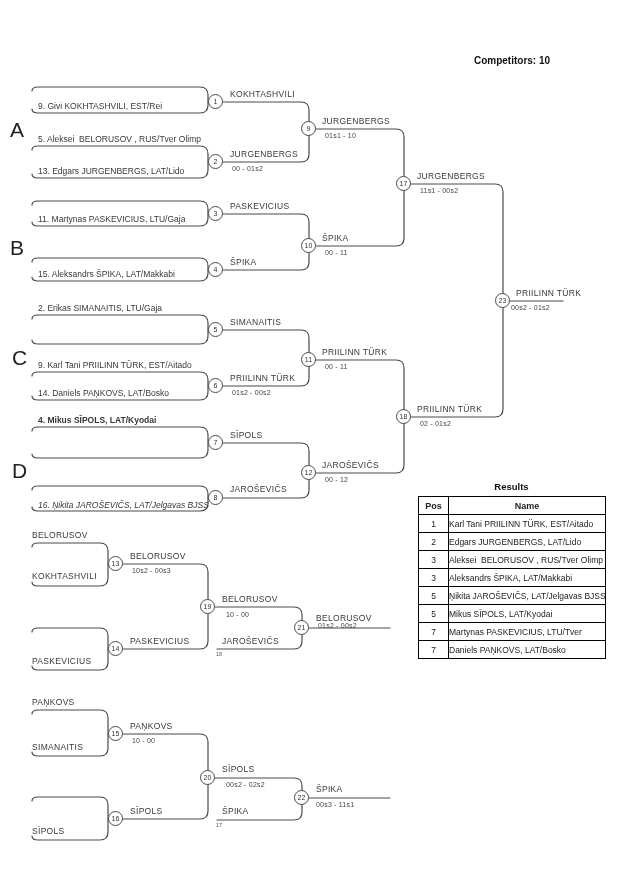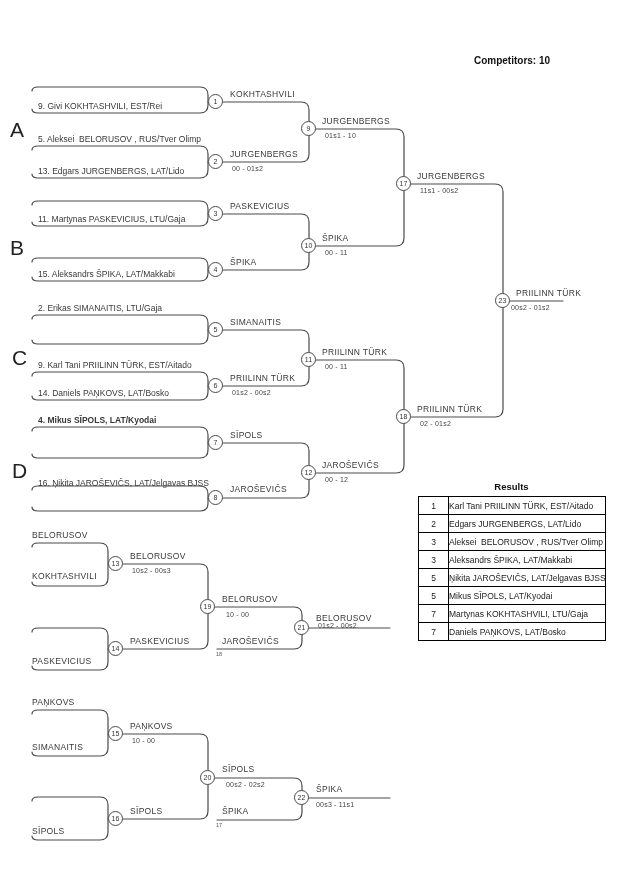--- a/index.html
+++ b/index.html
@@ -106,21 +106,21 @@
 
   <div class="abs lbl" style="left:38px;top:101px;">9. Givi KOKHTASHVILI, EST/Rei</div>
   <div class="abs lbl" style="left:38px;top:134px;">5. Aleksei  BELORUSOV , RUS/Tver Olimp</div>
   <div class="abs lbl" style="left:38px;top:166px;">13. Edgars JURGENBERGS, LAT/Lido</div>
   <div class="abs lbl" style="left:38px;top:214px;">11. Martynas PASKEVICIUS, LTU/Gaja</div>
   <div class="abs lbl" style="left:38px;top:269px;">15. Aleksandrs ŠPIKA, LAT/Makkabi</div>
   <div class="abs lbl" style="left:38px;top:303px;">2. Erikas SIMANAITIS, LTU/Gaja</div>
   <div class="abs lbl" style="left:38px;top:360px;">9. Karl Tani PRIILINN TÜRK, EST/Aitado</div>
   <div class="abs lbl" style="left:38px;top:388px;">14. Daniels PAŅKOVS, LAT/Bosko</div>
   <div class="abs lbl" style="left:38px;top:415px;font-weight:bold;">4. Mikus SĪPOLS, LAT/Kyodai</div>
-  <div class="abs lbl" style="left:38px;top:478px;">16. Ņikita JAROŠEVIČS, LAT/Jelgavas BJSS</div>
+  <div class="abs lbl" style="left:38px;top:500px;font-style:italic;">16. Ņikita JAROŠEVIČS, LAT/Jelgavas BJSS</div>
 
   <div class="abs win" style="left:230px;top:89px;">KOKHTASHVILI</div>
   <div class="abs win" style="left:230px;top:149px;">JURGENBERGS</div>
   <div class="abs score" style="left:232px;top:165px;">00 - 01s2</div>
   <div class="abs win" style="left:230px;top:201px;">PASKEVICIUS</div>
   <div class="abs win" style="left:230px;top:257px;">ŠPIKA</div>
   <div class="abs win" style="left:230px;top:317px;">SIMANAITIS</div>
   <div class="abs win" style="left:230px;top:373px;">PRIILINN TÜRK</div>
   <div class="abs score" style="left:232px;top:389px;">01s2 - 00s2</div>
   <div class="abs win" style="left:230px;top:430px;">SĪPOLS</div>
@@ -239,20 +239,24 @@
       <span>22</span>
     </div>
 
   <div class="abs results-title" style="left:418px;top:481px;width:187px;">Results</div>
   <table class="res" style="left:418px;top:496px;width:187px;">
     <colgroup>
         <col style="width:30px">
         <col style="width:157px">
       </colgroup>
     <tbody>
+        <tr>
+      <th>Pos</th>
+      <th>Name</th>
+    </tr>
     <tr>
           <td class="pos">1</td>
           <td class="nm">Karl Tani PRIILINN TÜRK, EST/Aitado</td>
         </tr>
     <tr>
           <td class="pos">2</td>
           <td class="nm">Edgars JURGENBERGS, LAT/Lido</td>
         </tr>
     <tr>
           <td class="pos">3</td>
@@ -265,21 +269,21 @@
     <tr>
           <td class="pos">5</td>
           <td class="nm">Ņikita JAROŠEVIČS, LAT/Jelgavas BJSS</td>
         </tr>
     <tr>
           <td class="pos">5</td>
           <td class="nm">Mikus SĪPOLS, LAT/Kyodai</td>
         </tr>
     <tr>
           <td class="pos">7</td>
-          <td class="nm">Martynas KOKHTASHVILI, LTU/Gaja</td>
+          <td class="nm">Martynas PASKEVICIUS, LTU/Tver</td>
         </tr>
     <tr>
           <td class="pos">7</td>
           <td class="nm">Daniels PAŅKOVS, LAT/Bosko</td>
         </tr>
   </tbody>
     </table>
 
 </div>
 

